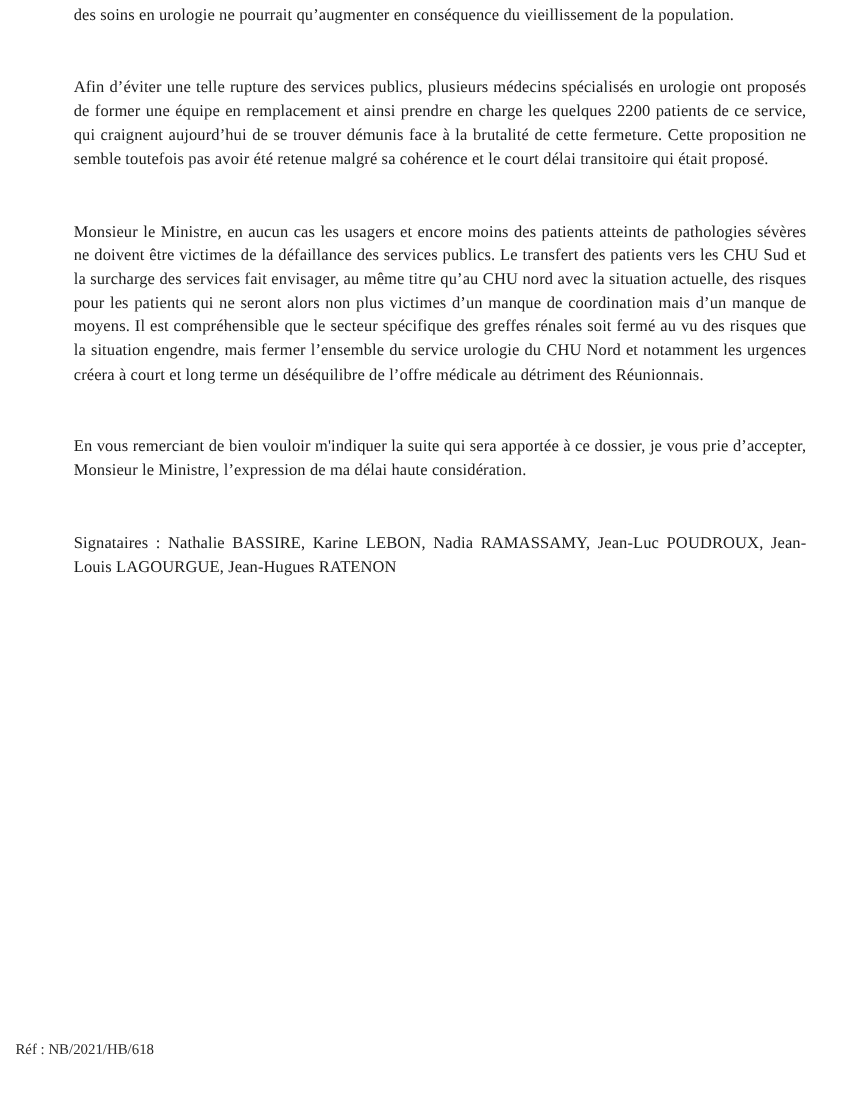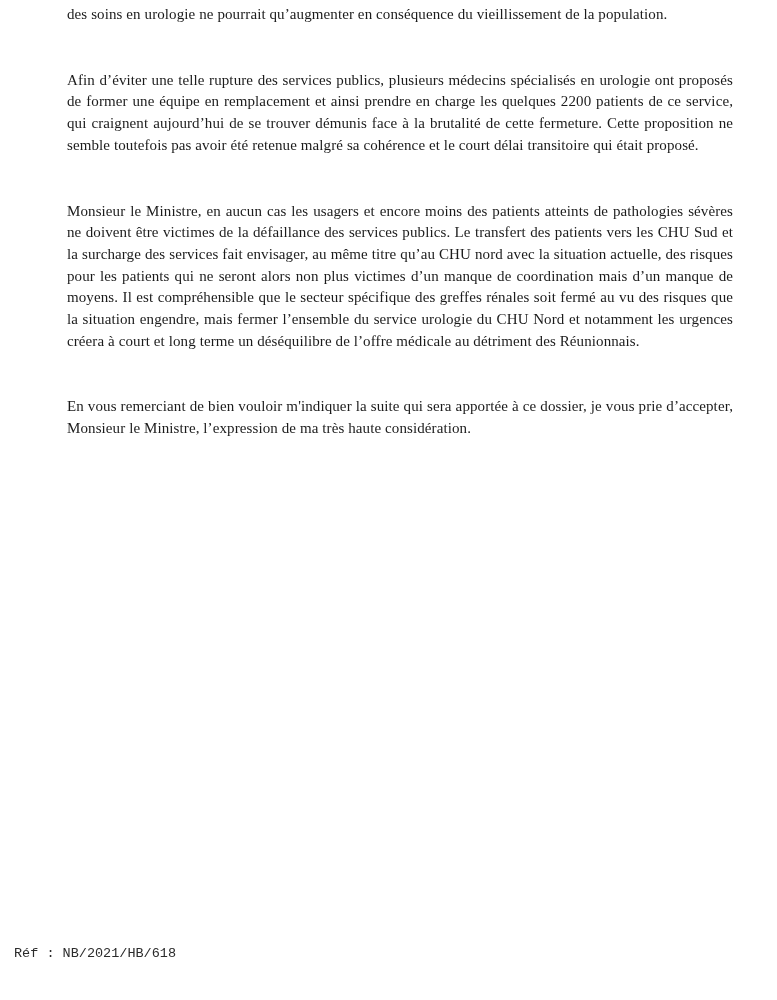--- a/index.html
+++ b/index.html
@@ -26,30 +26,31 @@
     font-size: 15px;
     line-height: 21.7px;
     text-align: justify;
     color: #1b1b1b;
     letter-spacing: 0.1px;
   }
   .page-footer {
     position: absolute;
     left: 14px;
     top: 946px;
-    font-family: Liberation Mono, monospace;
+    font-family: Liberation Serif, serif;
     font-size: 13.5px;
     color: #2b2b2b;
     white-space: nowrap;
   }
 </style>
 </head>
 <body>
 
 <div class="page">
   <div class="letter-body">
     <p>des soins en urologie ne pourrait qu’augmenter en conséquence du vieillissement de la population.</p>
     <p>Afin d’éviter une telle rupture des services publics, plusieurs médecins spécialisés en urologie ont proposés de former une équipe en remplacement et ainsi prendre en charge les quelques 2200 patients de ce service, qui craignent aujourd’hui de se trouver démunis face à la brutalité de cette fermeture. Cette proposition ne semble toutefois pas avoir été retenue malgré sa cohérence et le court délai transitoire qui était proposé.</p>
     <p>Monsieur le Ministre, en aucun cas les usagers et encore moins des patients atteints de pathologies sévères ne doivent être victimes de la défaillance des services publics. Le transfert des patients vers les CHU Sud et la surcharge des services fait envisager, au même titre qu’au CHU nord avec la situation actuelle, des risques pour les patients qui ne seront alors non plus victimes d’un manque de coordination mais d’un manque de moyens. Il est compréhensible que le secteur spécifique des greffes rénales soit fermé au vu des risques que la situation engendre, mais fermer l’ensemble du service urologie du CHU Nord et notamment les urgences créera à court et long terme un déséquilibre de l’offre médicale au détriment des Réunionnais.</p>
-    <p>En vous remerciant de bien vouloir m'indiquer la suite qui sera apportée à ce dossier, je vous prie d’accepter, Monsieur le Ministre, l’expression de ma très haute considération.</p>
+    <p>En vous remerciant de bien vouloir m'indiquer la suite qui sera apportée à ce dossier, je vous prie d’accepter, Monsieur le Ministre, l’expression de ma délai haute considération.</p>
+    <p>Signataires : Nathalie BASSIRE, Karine LEBON, Nadia RAMASSAMY, Jean-Luc POUDROUX, Jean-Louis LAGOURGUE, Jean-Hugues RATENON</p>
   </div>
   <div class="page-footer">Réf : NB/2021/HB/618</div>
 </div>
 
 </body></html>

